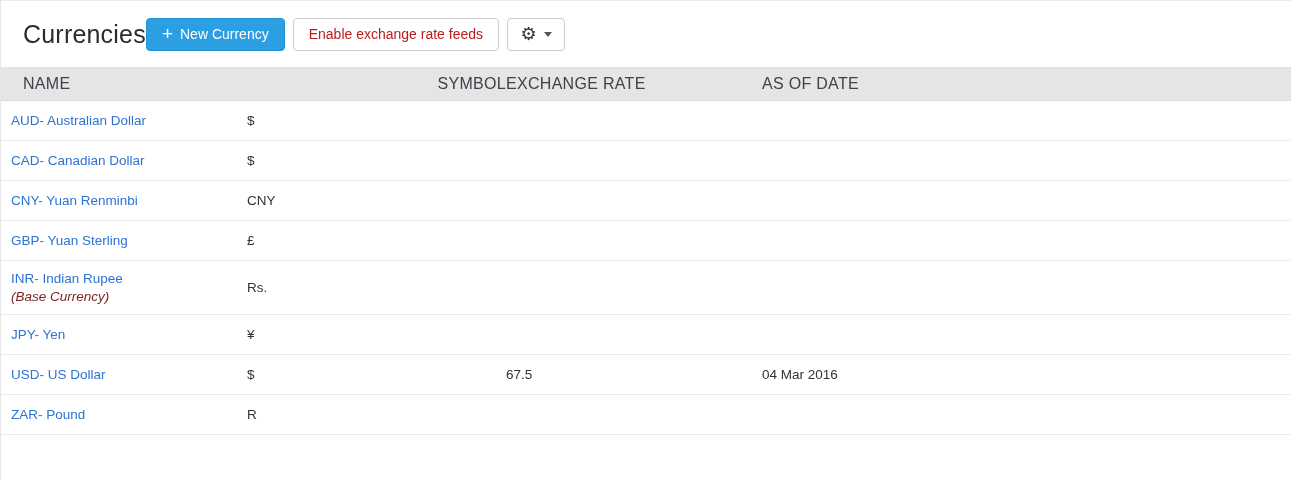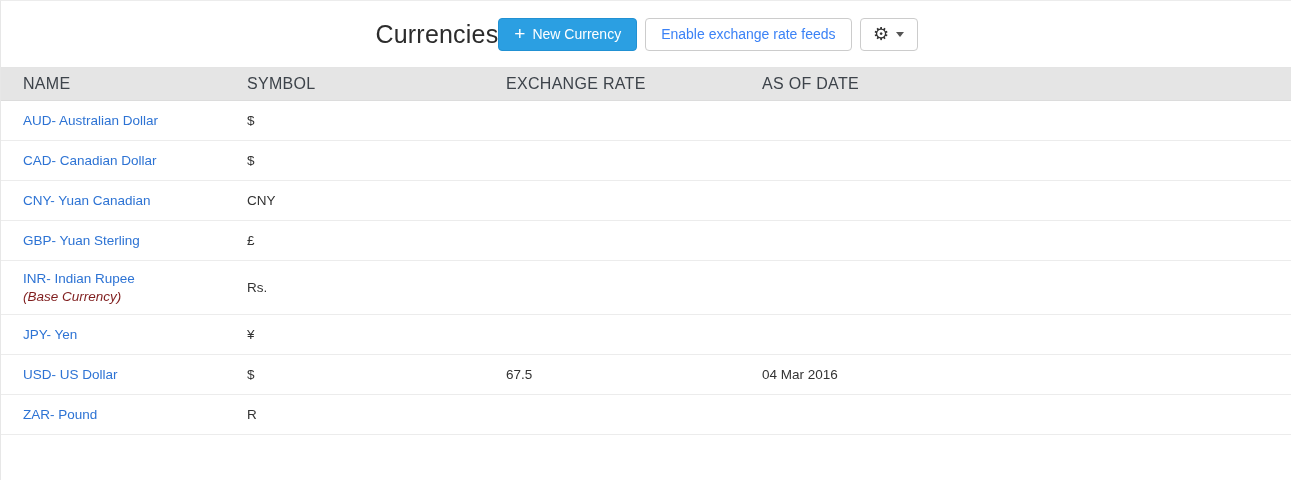--- a/index.html
+++ b/index.html
@@ -8,21 +8,21 @@
     font-family: "Liberation Sans", "DejaVu Sans", sans-serif;
     background: #ffffff;
     color: #333333;
     border-top: 1px solid #ececec;
     border-left: 1px solid #e7e7e7;
   }
   .page-header {
     height: 66px;
     display: flex;
     align-items: center;
-    justify-content: center;
+    justify-content: flex-start;
     padding: 0 21px 0 22px;
     background: #ffffff;
   }
   .page-title {
     font-size: 25px;
     font-weight: 400;
     color: #2c2c2c;
     letter-spacing: 0.2px;
   }
   .toolbar { display: flex; align-items: center; gap: 8px; }
@@ -45,21 +45,21 @@
   }
   .btn-primary .plus {
     font-size: 19px;
     font-weight: 300;
     line-height: 1;
     margin-top: -2px;
   }
   .btn-default {
     background: #ffffff;
     border: 1px solid #cccccc;
-    color: #3b82f6;
+    color: #b91c1c;
     padding: 0 15px;
   }
   .btn-gear {
     background: #ffffff;
     border: 1px solid #cccccc;
     width: 58px;
     gap: 7px;
   }
   .gear-glyph {
     font-family: "DejaVu Sans", sans-serif;
@@ -85,32 +85,32 @@
     font-size: 16px;
     font-weight: normal;
     color: #3d434a;
     text-align: left;
     letter-spacing: 0.3px;
     height: 33px;
     padding: 0;
     vertical-align: middle;
   }
   .currency-table th.col-name   { width: 246px; padding-left: 22px; }
-  .currency-table th.col-symbol { width: 259px; }
+  .currency-table th.col-symbol { width: 259px; text-align: right; }
   .currency-table th.col-rate   { width: 256px; }
   .currency-table th.col-date   { padding-left: 0; }
   .currency-table tbody tr { height: 40px; }
   .currency-table tbody td {
     border-bottom: 1px solid #ececec;
     font-size: 13.5px;
     color: #333333;
     vertical-align: middle;
     padding: 10px 0;
   }
-  .currency-table td.cell-name { padding-left: 22px; }
+  .currency-table td.cell-name { padding-left: 10px; }
   a.currency-link {
     color: #2d73d4;
     text-decoration: none;
     cursor: pointer;
   }
   .base-note {
     display: block;
     color: #7f1d1d;
     font-style: italic;
     font-size: 13.5px;
@@ -152,21 +152,21 @@
       <td></td>
       <td></td>
     </tr>
     <tr>
       <td class="cell-name"><a class="currency-link">CAD- Canadian Dollar</a></td>
       <td>$</td>
       <td></td>
       <td></td>
     </tr>
     <tr>
-      <td class="cell-name"><a class="currency-link">CNY- Yuan Canadian</a></td>
+      <td class="cell-name"><a class="currency-link">CNY- Yuan Renminbi</a></td>
       <td>CNY</td>
       <td></td>
       <td></td>
     </tr>
     <tr>
       <td class="cell-name"><a class="currency-link">GBP- Yuan Sterling</a></td>
       <td>£</td>
       <td></td>
       <td></td>
     </tr>

